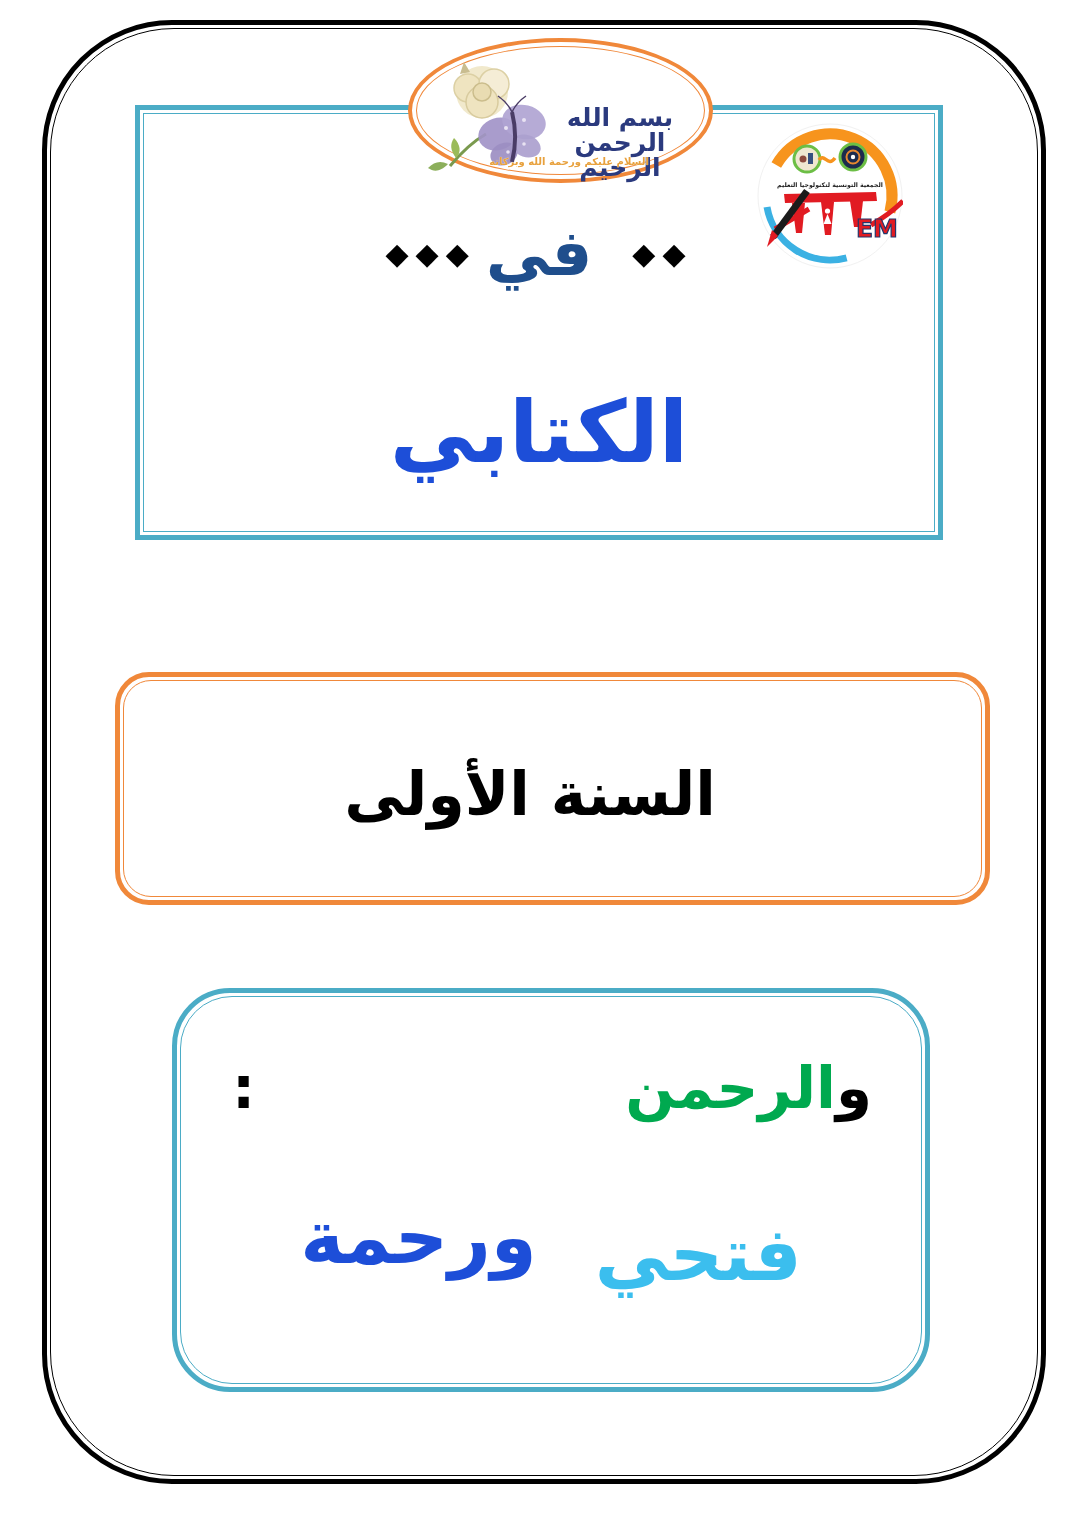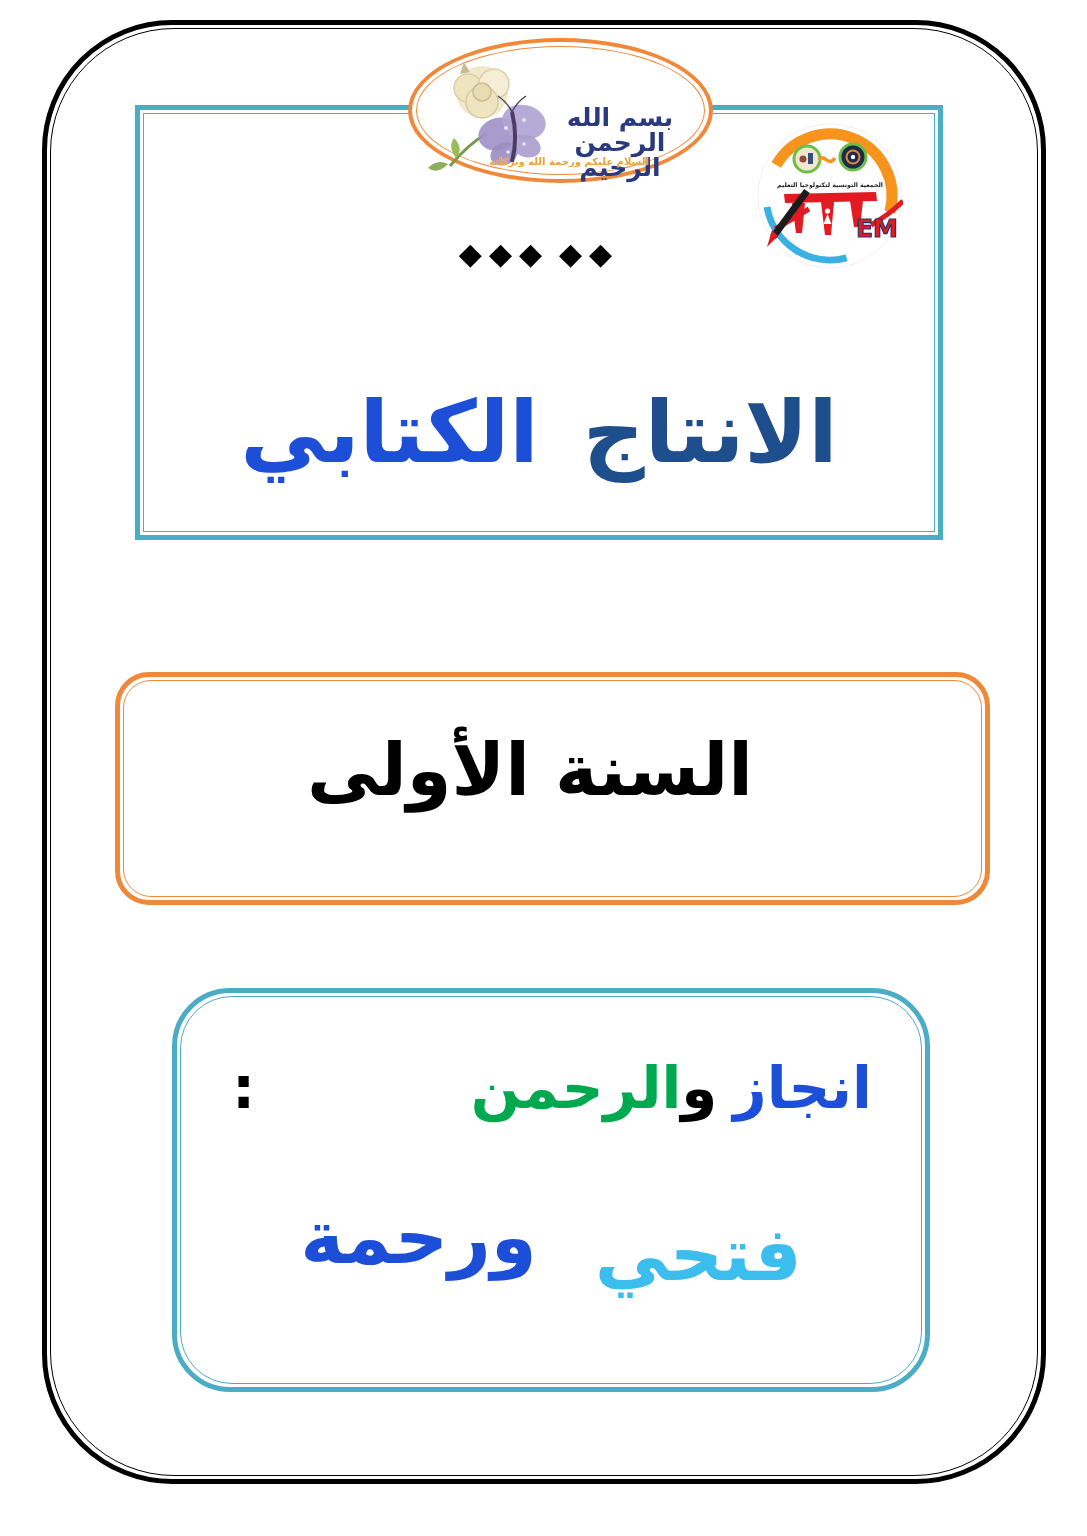--- a/index.html
+++ b/index.html
@@ -37,21 +37,21 @@
   
   #logo{position:absolute;left:757px;top:123px;width:146px;height:146px;z-index:6;}
   
   .arline{position:absolute;direction:rtl;display:flex;align-items:center;justify-content:center;font-weight:bold;}
   .green{color:#00A94F;} .dkblue{color:#1F4E8C;} .red{color:#1d4ed8;}
   .cyan{color:#3BBEEE;margin-top:33px;} .black{color:#000;}
   #line-mybook{left:135px;top:198px;width:808px;height:110px;font-size:64px;gap:10px;}
   #line-mybook .diamond{font-size:30px;letter-spacing:7px;color:#000;}
   #word-in{margin-inline-start:30px;}
   #line-production{left:135px;top:352px;width:808px;height:160px;font-size:86px;gap:44px;}
-  #line-level{left:115px;top:680px;width:830px;height:180px;font-size:72px;color:#000;}
+  #line-level{left:115px;top:704px;width:830px;height:180px;font-size:60px;color:#000;}
   #line-credit{left:232px;top:1038px;width:640px;height:100px;font-size:58px;justify-content:flex-start;gap:16px;}
   #line-credit .pair{display:inline-flex;direction:rtl;}
   #line-credit .spacer{flex:1;}
   #line-author{left:172px;top:1172px;width:758px;height:130px;font-size:74px;gap:58px;}
 </style>
 </head>
 <body>
 
 <div id="page">
 
@@ -125,41 +125,40 @@
 
     <g>
       <path d="M16 114 L50 68" stroke="#1b1b1b" stroke-width="7"></path>
       <path d="M10 124 L21 113 L15 107 Z" fill="#E11B22"></path>
     </g>
     <text x="99" y="114" font-size="25" font-weight="bold" fill="#E11B22" stroke="#23366B" stroke-width="1.2">EM</text>
   </svg>
 
   <div class="arline" id="line-mybook">
     <span class="diamond">◆◆</span>
+    <span class="dkblue" id="word-in">في</span>
     <span class="diamond">◆◆◆</span>
   </div>
 
   <div class="arline" id="line-production">
-    <span class="dkblue">الانتاج</span>
     <span class="red">الكتابي</span>
   </div>
 
   <div class="frame" id="level-box">
       <div class="thin"></div>
     </div>
   <div class="arline" id="line-level">
     <span>السنة الأولى</span>
   </div>
 
   <div class="frame" id="credit-box">
       <div class="thin"></div>
     </div>
 
   <div class="arline" id="line-credit">
-    <span class="red">انجاز</span>
     <span class="pair">
         <span class="black">و</span>
         <span class="green">الرحمن</span>
       </span>
     <span class="spacer"></span>
     <span class="black">:</span>
   </div>
 
   <div class="arline" id="line-author">
     <span class="cyan">فتحي</span>

